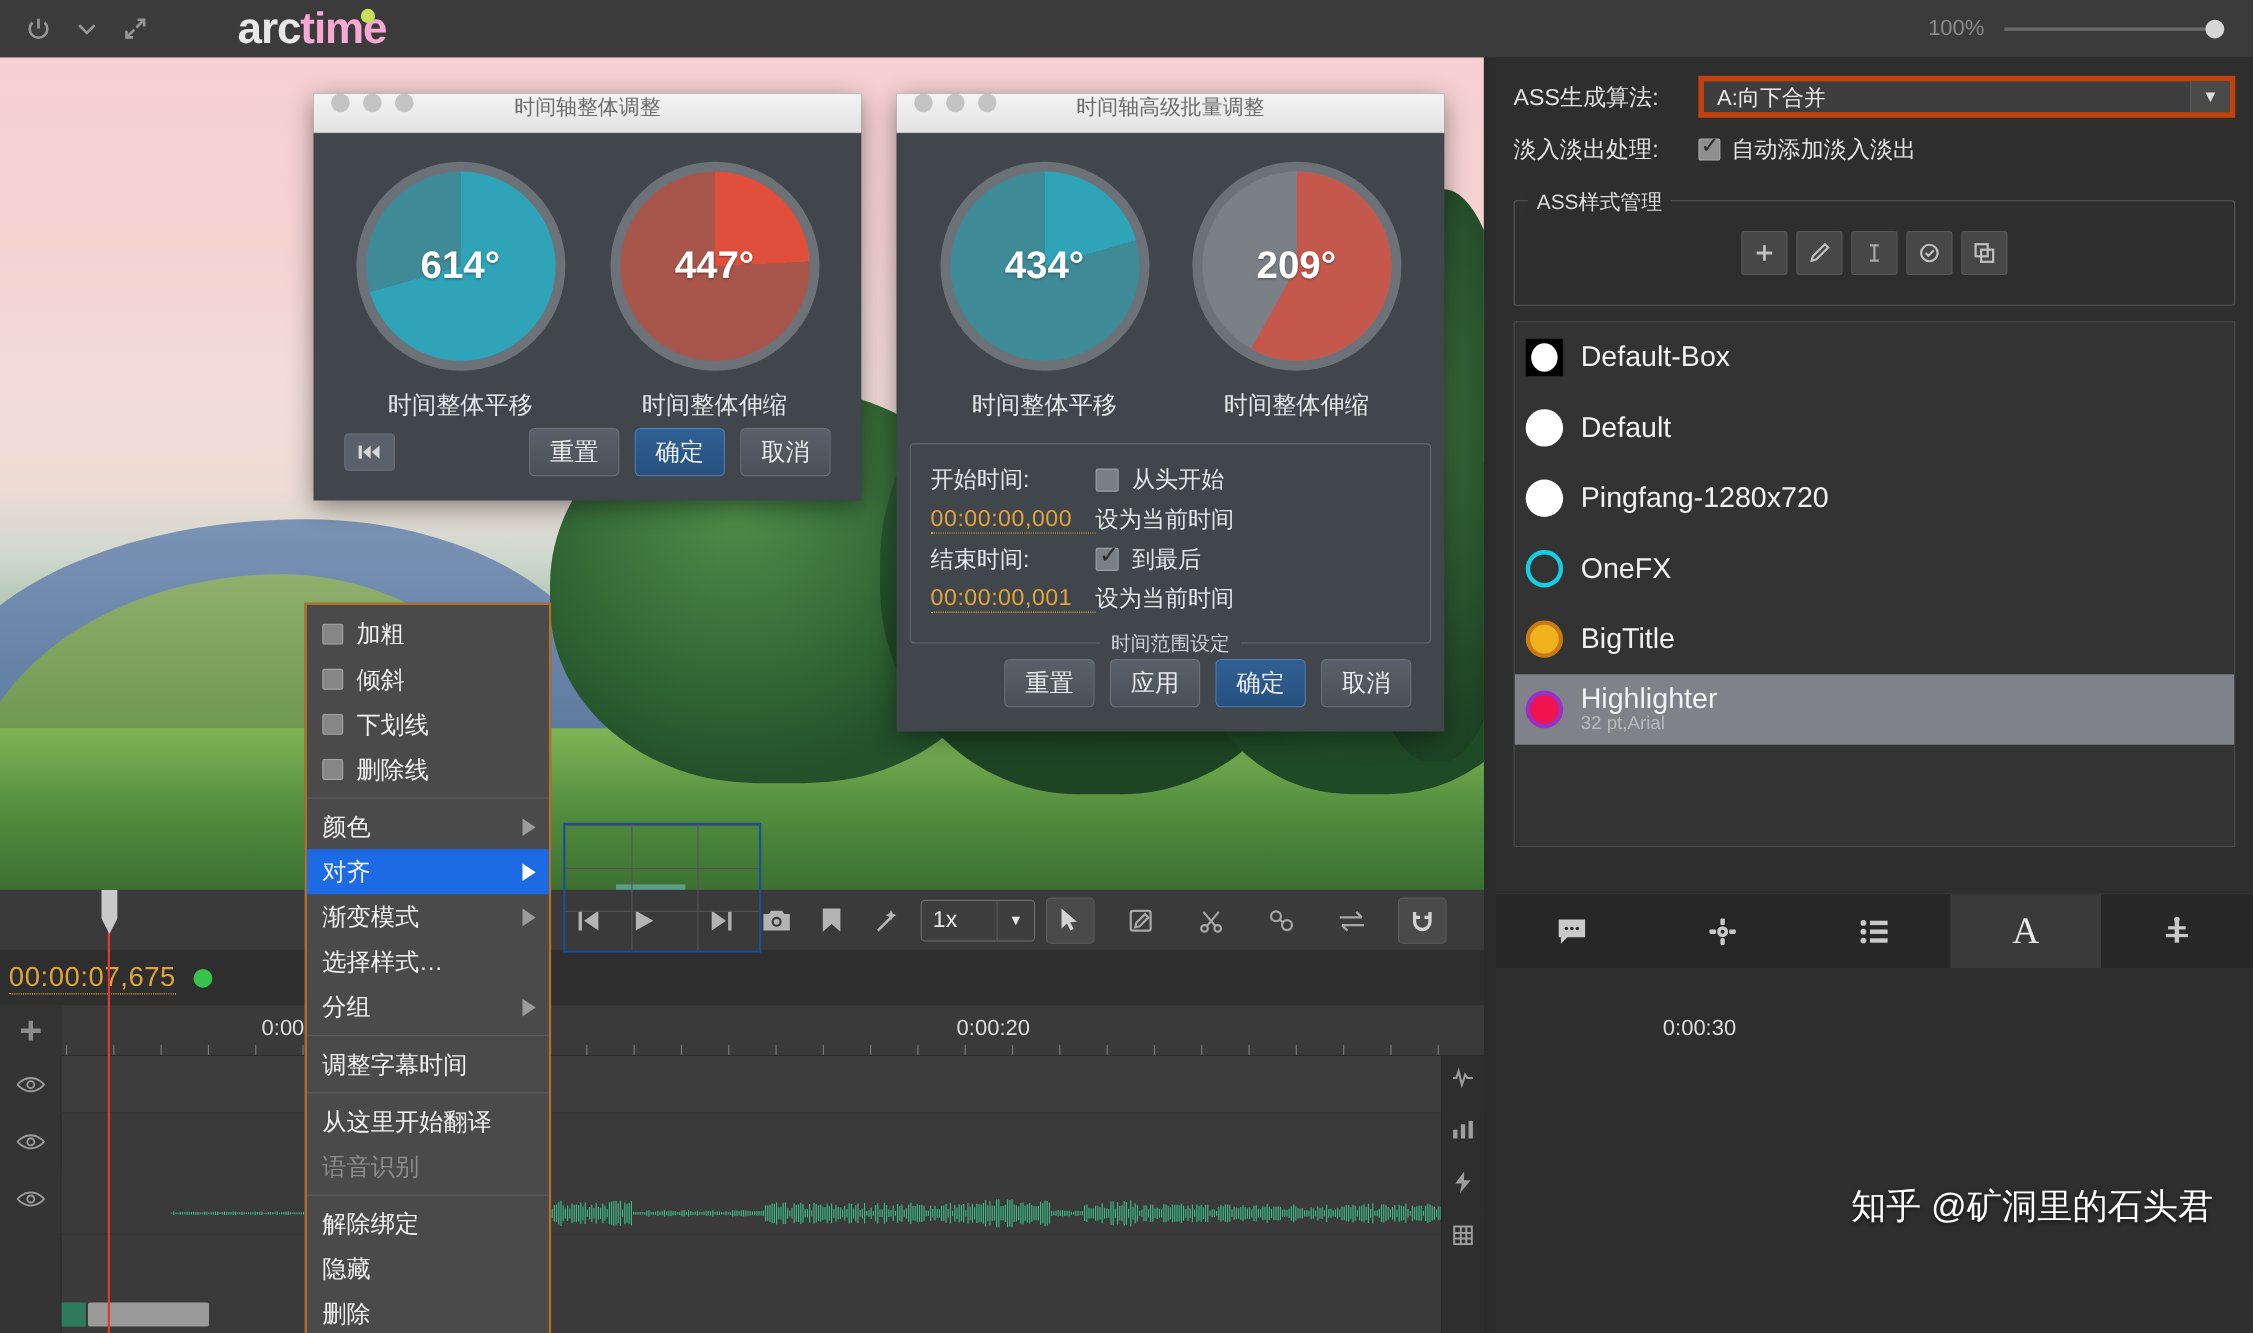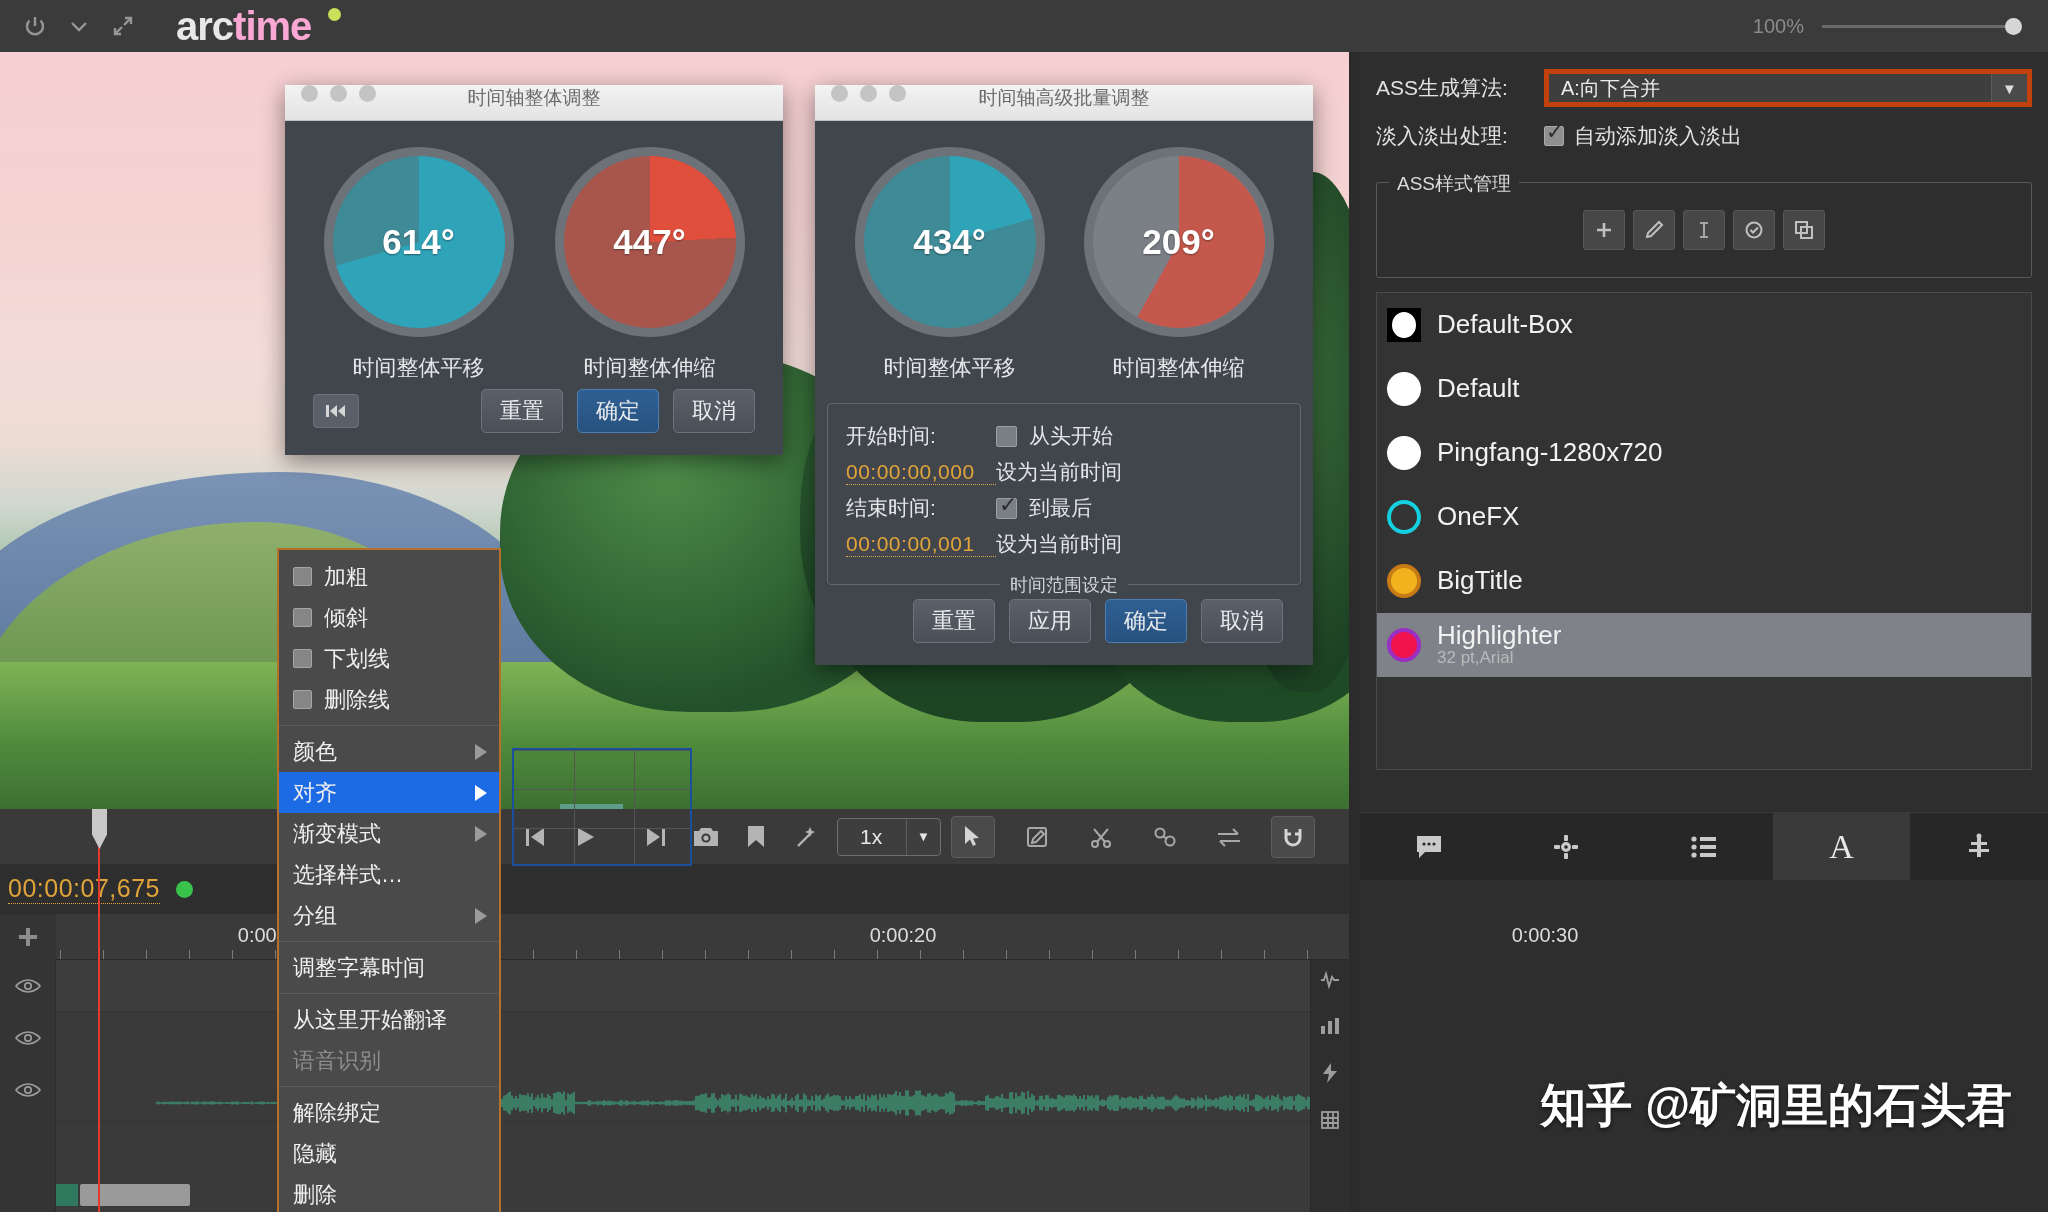--- a/index.html
+++ b/index.html
@@ -8,21 +8,21 @@
   #root { position:relative; width:2048px; height:1212px; }
 
   
   .topbar { position:absolute; left:0; top:0; width:2048px; height:52px;
     background:#3b3b3b; display:flex; align-items:center; }
   .tb-icons { display:flex; align-items:center; gap:18px; padding-left:22px; }
   .tb-ic { width:26px; height:26px; opacity:.62; display:flex; align-items:center; justify-content:center; }
   .tb-ic svg { display:block; }
   .logo { margin-left:40px; font-size:40px; font-weight:700; letter-spacing:-1px;
     display:flex; align-items:center; position:relative; }
-  .logo .w1 { color:#e8e8e8; }
+  .logo .w1 { color:#e8e8e8;margin-left:40px; }
   .logo .w2 { color:#f9a8d4; }
   .logo .dot { position:absolute; width:13px; height:13px; border-radius:50%;
     background:#c8e05a; left:152px; top:4px; }
   .zoomwrap { margin-left:auto; display:flex; align-items:center; gap:18px; padding-right:26px; }
   .zoompct { color:#8a8a8a; font-size:20px; }
   .zslider { position:relative; width:200px; height:20px; display:flex; align-items:center; }
   .zslider .trk { width:100%; height:3px; background:#6a6a6a; }
   .zslider .knb { position:absolute; right:0; width:17px; height:17px; border-radius:50%;
     background:#d6d6d6; }
 
@@ -138,21 +138,21 @@
   .rtab.active { background:#3a3a3a; }
 
   
   .tlwrap { position:absolute; left:0; top:809px; width:1349px; height:403px; background:#343434; }
   .eyeicon { position:absolute; right:38px; top:-170px; color:#cfcfcf; }
   .ctrls { height:55px; display:flex; align-items:center; padding:0 10px; background:#3a3a3a; }
   .cbtn { width:44px; height:42px; display:flex; align-items:center; justify-content:center;
     color:#b4b4b4; margin-right:10px; }
   .cbtn.box { background:#4a4a4a; border:1px solid #5d5d5d; border-radius:4px; }
   .spd { width:104px; height:38px; background:#3e3e3e; border:1px solid #6e6e6e; border-radius:4px;
-    display:flex; align-items:center; color:#e7e7e7; font-size:21px; padding-left:22px; position:relative; }
+    display:flex; align-items:center; color:#e7e7e7; font-size:21px; padding-left:10px; position:relative; }
   .spd .cv { position:absolute; right:0; top:0; bottom:0; width:34px; border-left:1px solid #5c5c5c;
     display:flex; align-items:center; justify-content:center; font-size:13px; }
   .tcbar { height:50px; background:#2e2e2e; display:flex; align-items:center; padding-left:8px; }
   .tc { color:#e0a43a; font-size:25px; letter-spacing:.5px; border-bottom:1px dotted #e0a43a; }
   .rec { width:17px; height:17px; border-radius:50%; background:#39c24c; margin-left:16px; }
   .ruler { height:46px; background:#3a3a3a; position:relative; border-bottom:1px solid #2a2a2a; }
   .rticks { position:absolute; left:0; right:0; bottom:0; height:12px; }
   .rtick { position:absolute; bottom:0; width:1px; height:9px; background:#7b7b7b; }
   .rlbl { position:absolute; top:10px; color:#dcdcdc; font-size:20px; transform:translateX(-50%); }
   .tracks { position:absolute; left:0; top:151px; width:1349px; height:252px; background:#3a3a3a; }
@@ -170,22 +170,22 @@
   .playhead { position:absolute; left:98px; top:0; width:2px; height:403px; background:#e23b2e; z-index:20; }
   .phhandle { position:absolute; left:92px; top:0; width:15px; height:40px; background:#c9c9c9;
     clip-path:polygon(0 0,100% 0,100% 64%,50% 100%,0 64%); z-index:21; }
   .hscroll { position:absolute; left:56px; bottom:6px; width:1290px; height:22px; }
   .hsbar { position:absolute; left:24px; width:110px; height:22px; background:#9a9a9a; border-radius:2px; }
   .hsgreen { position:absolute; left:0; width:22px; height:22px; background:#2f7a5e; }
   .rsidebar { position:absolute; left:1310px; top:0; width:39px; height:403px; background:#2e2e2e;
     border-left:1px solid #272727; display:flex; flex-direction:column; align-items:center;
     padding-top:10px; gap:22px; }
   .rsb { color:#9d9d9d; }
-  .watermark { position:absolute; right:36px; top:1075px; color:#fff; font-size:46px;
-    font-weight:700; text-shadow:0 2px 4px rgba(0,0,0,.6); z-index:30; }
+  .watermark { position:absolute; right:36px; top:1075px; color:#fff; font-size:32px;
+    font-weight:400; text-shadow:0 2px 4px rgba(0,0,0,.6); z-index:30; }
   .selrect { position:absolute; left:512px; top:748px; width:180px; height:118px;
     border:2px solid #1b4f9c; z-index:15; }
   .selrect .g { position:absolute; background:#4a4a4a; }
   .selcell { position:absolute; left:560px; top:804px; width:63px; height:36px; background:#5e9e88; }
 </style>
 </head>
 <body>
 <div id="root">
 
 <div class="topbar">

